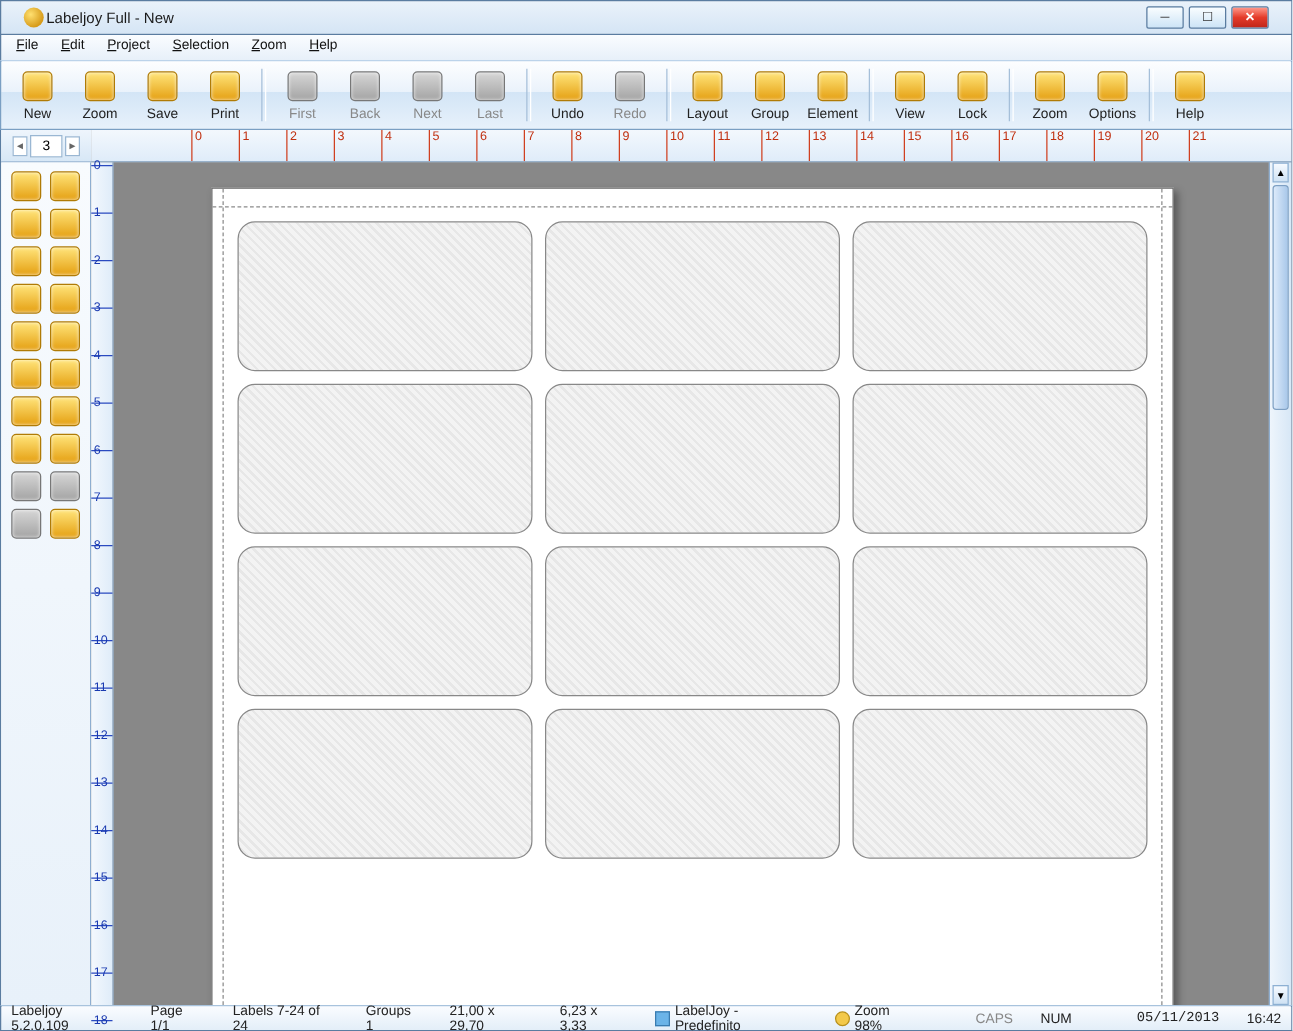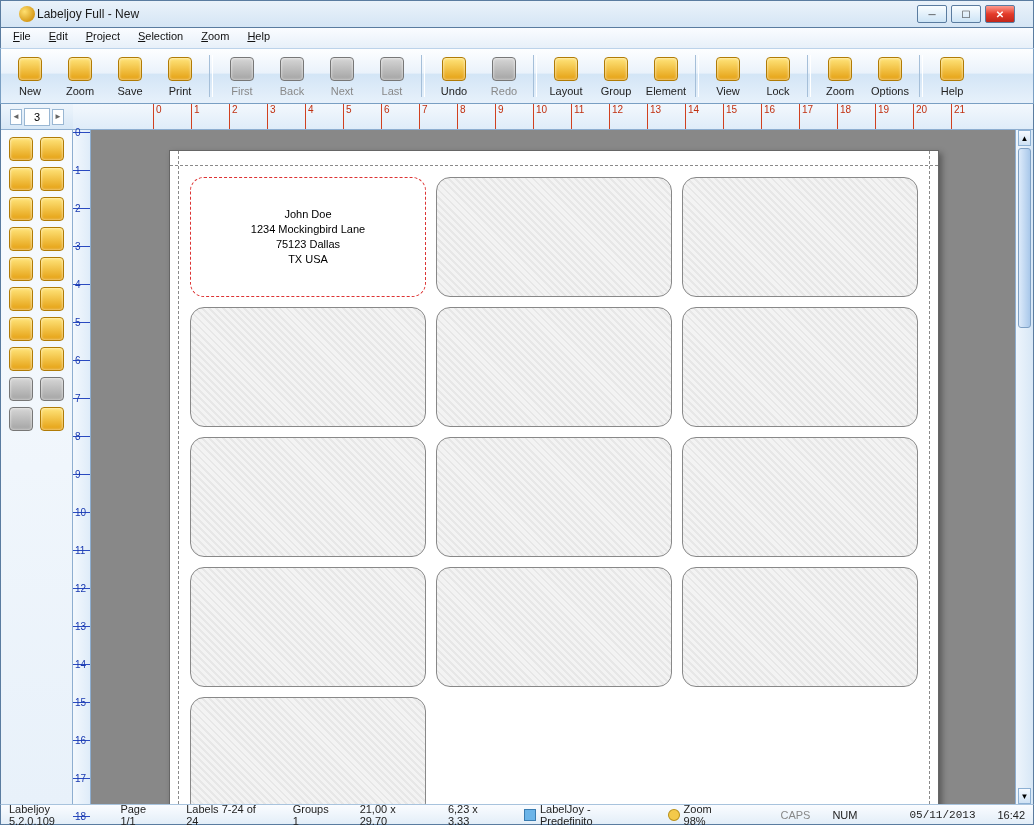--- a/index.html
+++ b/index.html
@@ -394,23 +394,20 @@
           <div class="vtick major" style="top: 686px;">
             <span class="num">18</span>
           </div>
         </div>
       <div class="canvas">
         <div class="page">
           <div class="guide-v" style="left:8px"></div>
           <div class="guide-v" style="right:8px"></div>
           <div class="guide-h" style="top:14px"></div>
           <div class="labelgrid" id="lgrid">
-              <div class="lblcell active">
-                <div>John Doe<br>1234 Mockingbird Lane<br>75123 Dallas<br>TX USA</div>
-              </div>
               <div class="lblcell"></div>
               <div class="lblcell"></div>
               <div class="lblcell"></div>
               <div class="lblcell"></div>
               <div class="lblcell"></div>
               <div class="lblcell"></div>
               <div class="lblcell"></div>
               <div class="lblcell"></div>
               <div class="lblcell"></div>
               <div class="lblcell"></div>

